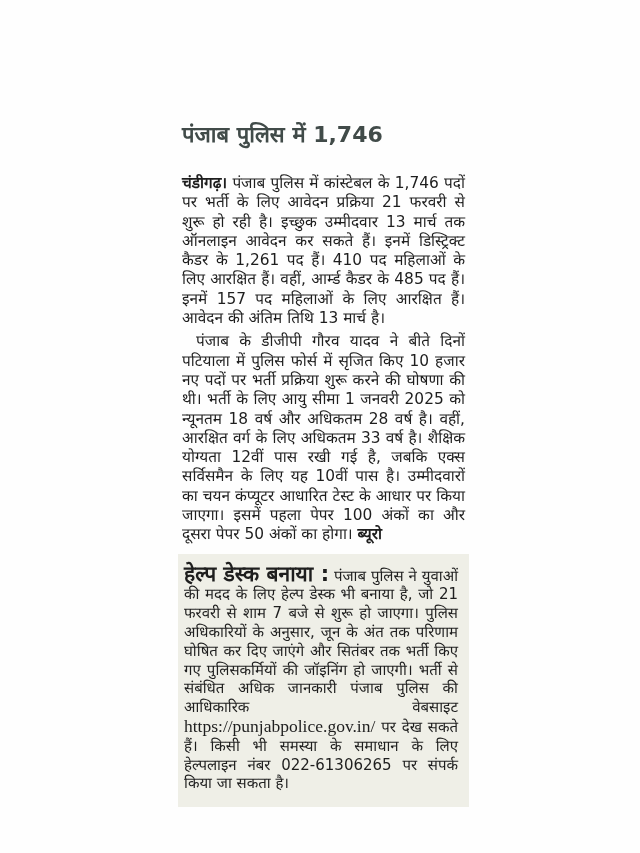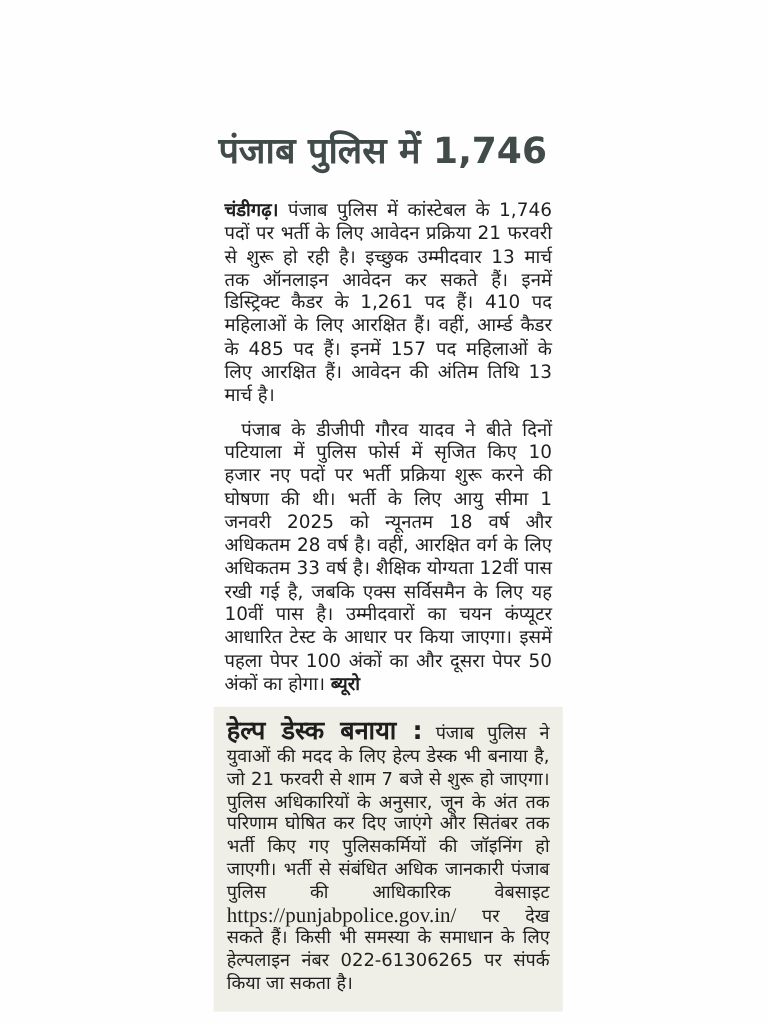--- a/index.html
+++ b/index.html
@@ -17,42 +17,42 @@
     font-family:"DejaVu Sans","Liberation Sans",sans-serif;
     position:relative;
     overflow:hidden;
   }
   .clipping{
     position:absolute;
     left:178px;top:106px;
     width:291px;
   }
   .headline{
-    margin:2px 0 20px 4px;
+    margin:10px 0 20px 4px;
     color:var(--headline);
-    font-size:30px;
+    font-size:22px;
     line-height:38px;
     font-weight:bold;
     letter-spacing:0px;
   }
   .headline span{display:block;white-space:nowrap;}
   .article-body{
     color:var(--body);
     font-size:15.4px;
     line-height:19.3px;
     text-align:justify;
   }
-  .article-body p{margin:9px;}
+  .article-body p{margin:4px;}
   .para-2{text-indent:14px;}
   .dateline{font-weight:bold;}
   .byline{font-weight:bold;}
   .helpdesk-box{
     margin-top:9px;
     background:var(--box-bg);
-    padding:10px 11px 14px 11px;
+    padding:10px 11px 14px 6px;
     color:var(--body);
     font-size:15px;
     line-height:18.8px;
     text-align:justify;
   }
   .helpdesk-box p{margin:0;}
   .box-heading{
     font-weight:bold;
     font-size:21px;
     line-height:20px;

